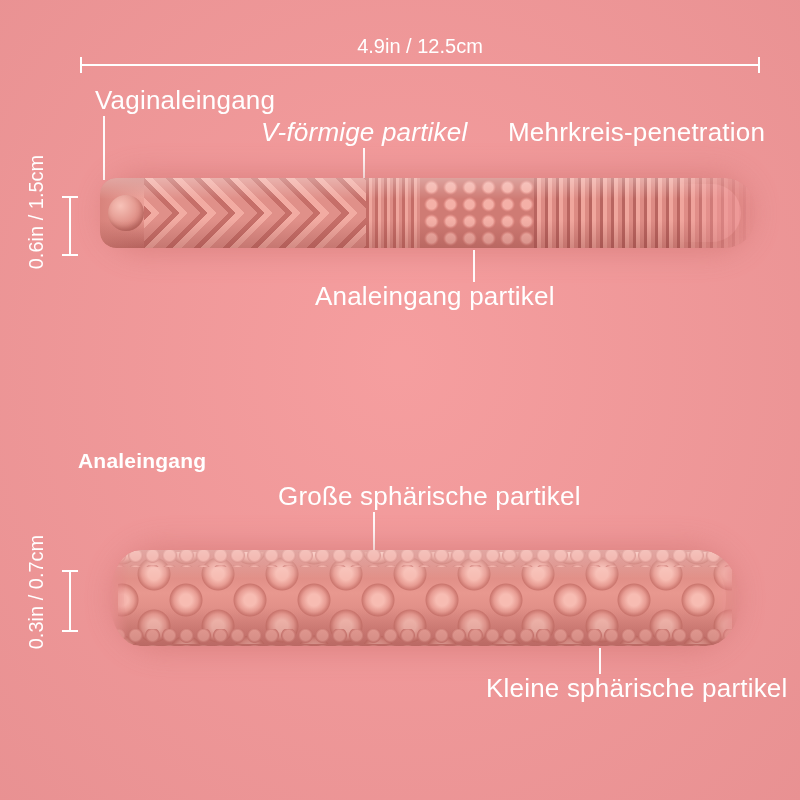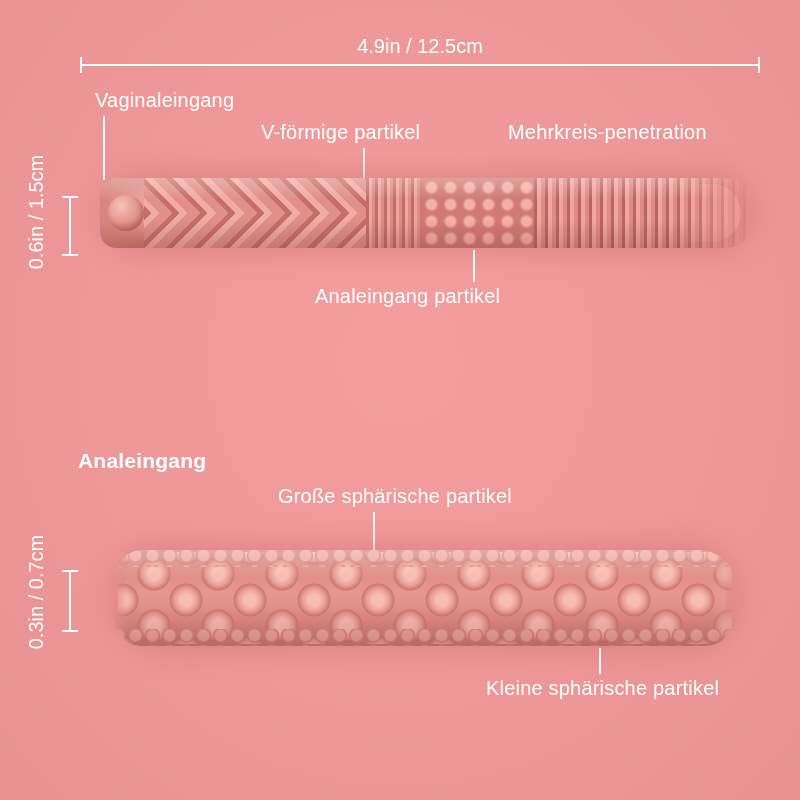--- a/index.html
+++ b/index.html
@@ -12,21 +12,21 @@
     overflow: hidden;
     font-family: "Liberation Sans", sans-serif;
     color: var(--text, #FFFFFF);
   }
   .stage::before{
     content:""; position:absolute; inset:0; pointer-events:none;
     background: radial-gradient(ellipse at 50% 45%, rgba(255,255,255,0.05), rgba(0,0,0,0.05));
   }
 
   
-  .label { position:absolute; font-size:20px; line-height:24px; letter-spacing:.2px; white-space:nowrap; }
+  .label { position:absolute; font-size:26px; line-height:24px; letter-spacing:.2px; white-space:nowrap; }
   .label.bold { font-weight:700; font-size:21px; }
   .v-label { position:absolute; transform: translate(-50%,-50%) rotate(-90deg); white-space:nowrap; font-size:20px; }
 
   
   .leader { position:absolute; width:2px; background: rgba(255,255,255,0.95); }
 
   
   .h-dim { position:absolute; text-align:center; }
   .h-dim .h-text { font-size:20px; line-height:24px; }
   .h-line { position:relative; height:2px; background:#fff; margin-top:6px; }
@@ -96,21 +96,21 @@
     <div class="h-text">4.9in / 12.5cm</div>
     <div class="h-line">
       <i class="h-tick left"></i>
       <i class="h-tick right"></i>
     </div>
   </div>
 
   <div class="label" style="left:95px; top:88px;">Vaginaleingang</div>
   <div class="leader" style="left:103px; top:116px; height:64px;"></div>
 
-  <div class="label" style="left:261px; top:120px;">V-förmige partikel</div>
+  <div class="label" style="left:261px; top:120px;font-style:italic;">V-förmige partikel</div>
   <div class="leader" style="left:363px; top:148px; height:40px;"></div>
 
   <div class="label" style="left:508px; top:120px;">Mehrkreis-penetration</div>
 
   <div class="v-label" style="left:36px; top:212px;">0.6in / 1.5cm</div>
   <div class="v-line" style="left:69px; top:196px; height:60px;">
     <i class="v-tick top"></i>
     <i class="v-tick bottom"></i>
   </div>
 

